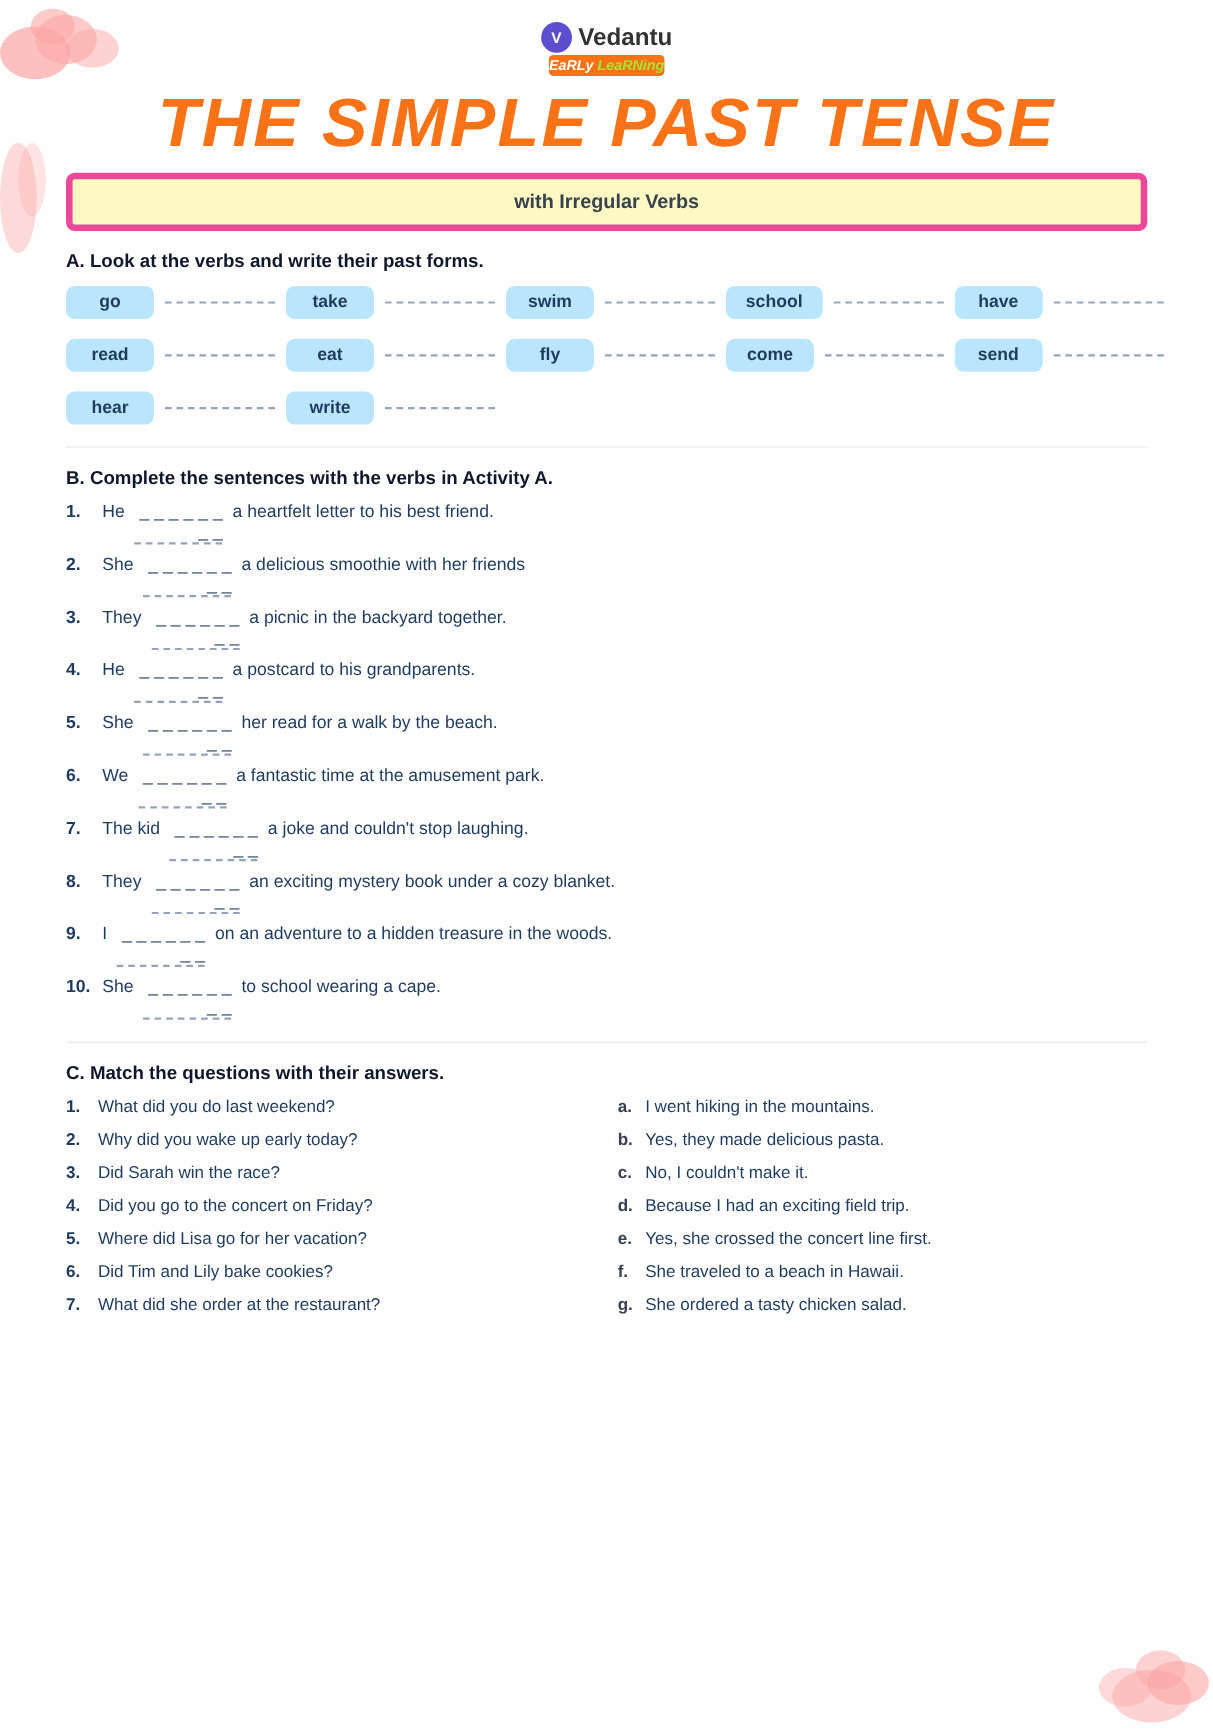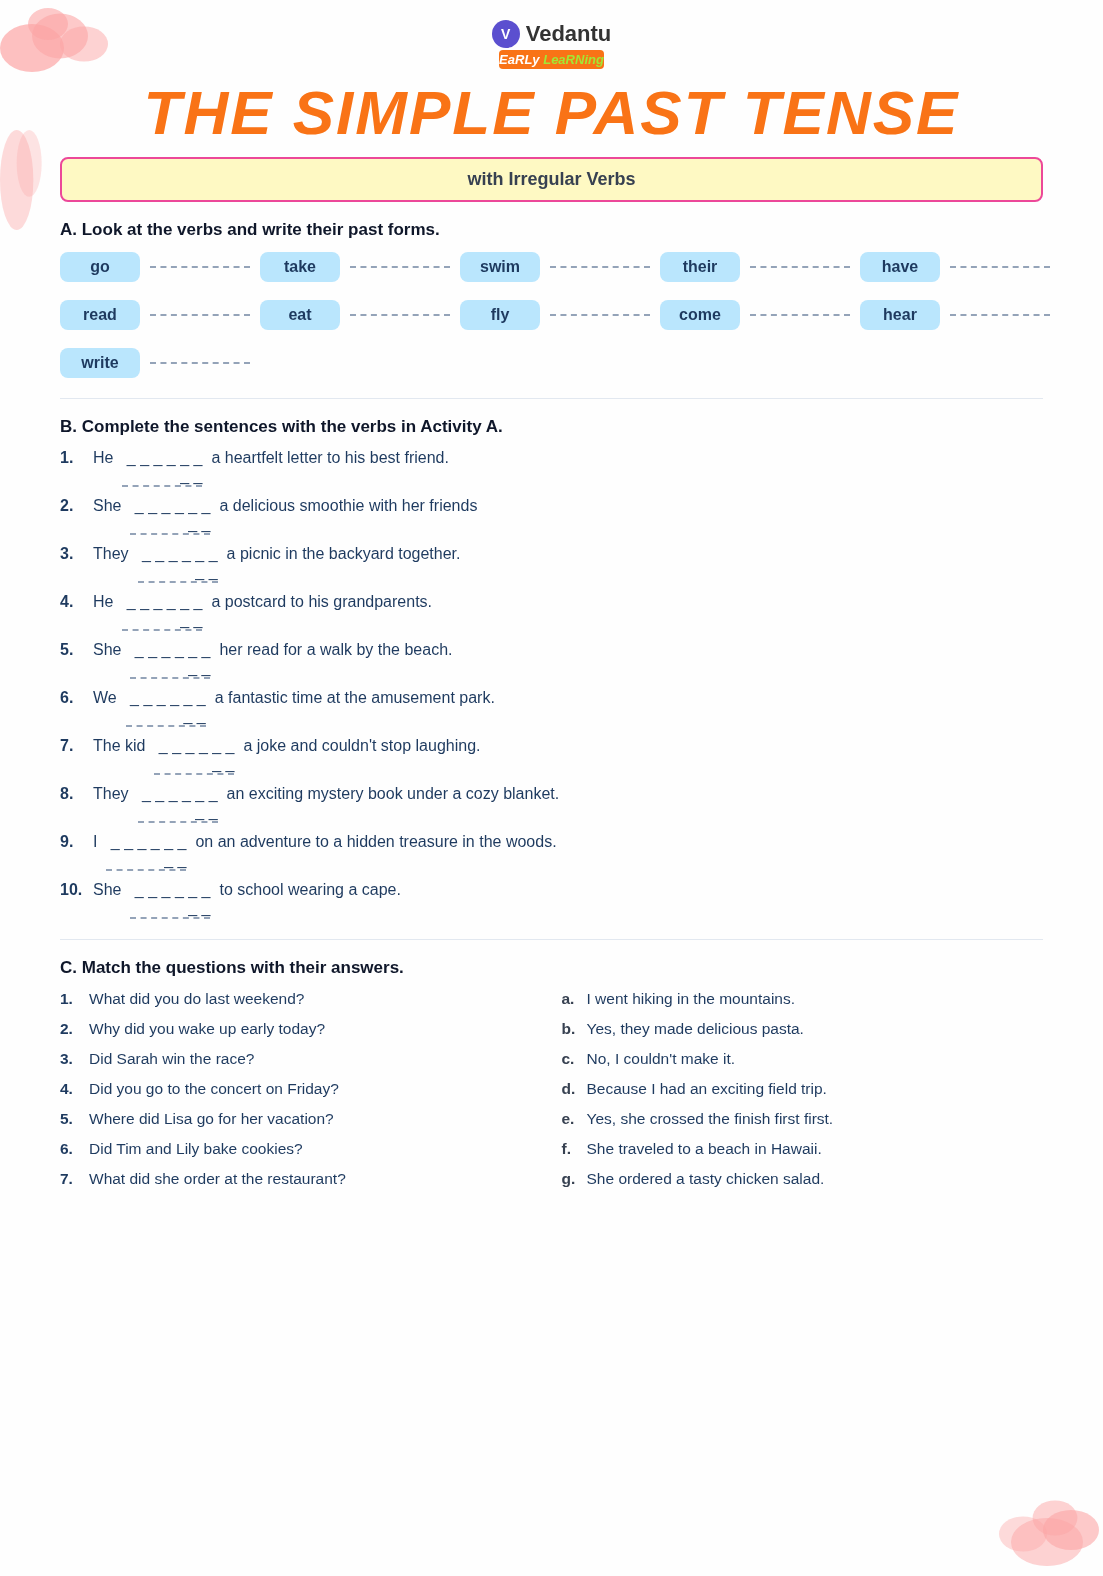--- a/index.html
+++ b/index.html
@@ -83,21 +83,21 @@
       letter-spacing: 2px;
       text-transform: uppercase;
       font-style: italic;
       margin-top: 5px;
       line-height: 1.1;
     }
 
     
     .subtitle-band {
       background: #fef9c3;
-      border: 2px solid #ec4899;
+      border: 6px solid #ec4899;
       border-radius: 8px;
       text-align: center;
       padding: 10px 20px;
       margin: 0 0;
     }
     .subtitle-band-text {
       font-size: 18px;
       font-weight: bold;
       color: #374151;
     }
@@ -250,21 +250,21 @@
     <div class="verb-item">
       <div class="verb-chip">take</div>
       <div class="verb-blank"></div>
     </div>
     <div class="verb-item">
       <div class="verb-chip">swim</div>
       <div class="verb-blank"></div>
     </div>
 
     <div class="verb-item">
-      <div class="verb-chip">their</div>
+      <div class="verb-chip">school</div>
       <div class="verb-blank"></div>
     </div>
     <div class="verb-item">
       <div class="verb-chip">have</div>
       <div class="verb-blank"></div>
     </div>
     <div class="verb-item">
       <div class="verb-chip">read</div>
       <div class="verb-blank"></div>
     </div>
@@ -275,20 +275,24 @@
     </div>
     <div class="verb-item">
       <div class="verb-chip">fly</div>
       <div class="verb-blank"></div>
     </div>
     <div class="verb-item">
       <div class="verb-chip">come</div>
       <div class="verb-blank"></div>
     </div>
 
+    <div class="verb-item">
+      <div class="verb-chip">send</div>
+      <div class="verb-blank"></div>
+    </div>
     <div class="verb-item">
       <div class="verb-chip">hear</div>
       <div class="verb-blank"></div>
     </div>
     <div class="verb-item">
       <div class="verb-chip">write</div>
       <div class="verb-blank"></div>
     </div>
   </div>
 
@@ -407,21 +411,21 @@
       <li>
         <span class="match-letter">c.</span>
         <span>No, I couldn't make it.</span>
       </li>
       <li>
         <span class="match-letter">d.</span>
         <span>Because I had an exciting field trip.</span>
       </li>
       <li>
         <span class="match-letter">e.</span>
-        <span>Yes, she crossed the finish first first.</span>
+        <span>Yes, she crossed the concert line first.</span>
       </li>
       <li>
         <span class="match-letter">f.</span>
         <span>She traveled to a beach in Hawaii.</span>
       </li>
       <li>
         <span class="match-letter">g.</span>
         <span>She ordered a tasty chicken salad.</span>
       </li>
     </ul>

